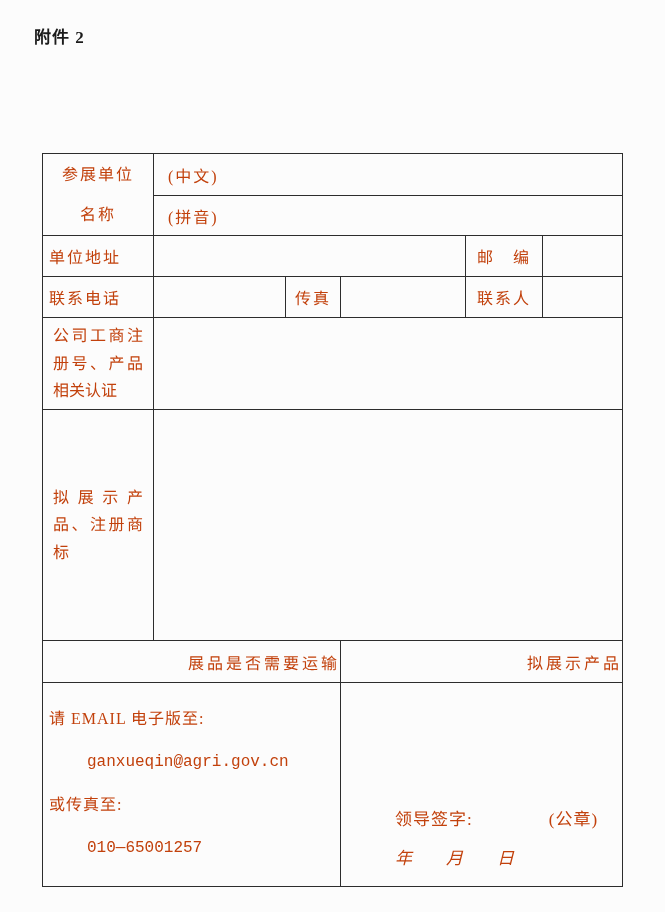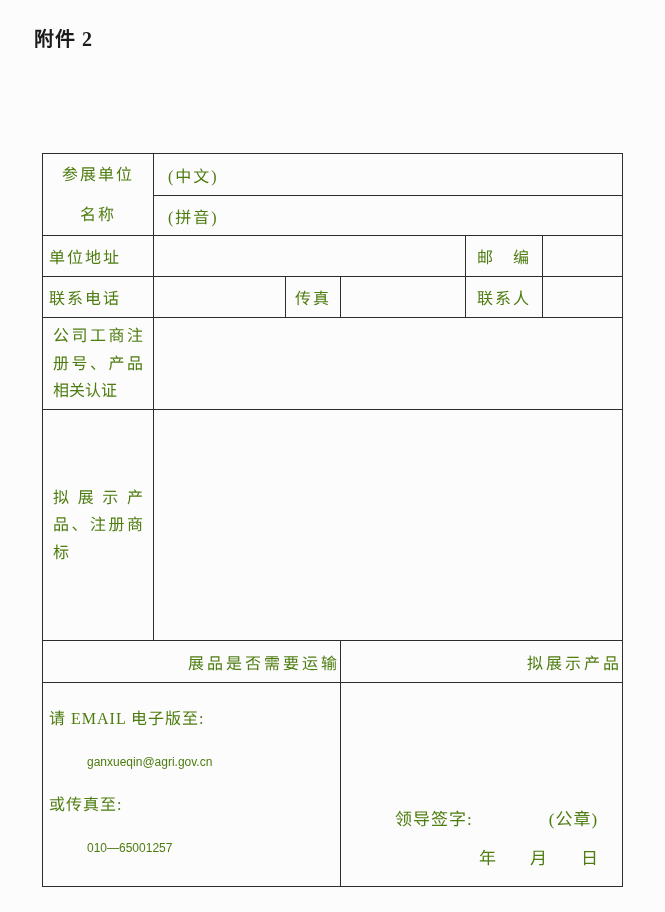--- a/index.html
+++ b/index.html
@@ -11,21 +11,21 @@
     margin: 0 auto;
     background: #fcfcfc;
     color: #1b1b1b;
     font-family: "Liberation Serif", "DejaVu Serif", serif;
     overflow: hidden;
   }
   .attachment {
     position: absolute;
     left: 34px;
     top: 23px;
-    font-size: 20px;
+    font-size: 17px;
     font-weight: 600;
     letter-spacing: 1px;
   }
   .title-block {
     position: absolute;
     top: 50px;
     left: 0;
     width: 100%;
     text-align: center;
   }
@@ -46,21 +46,21 @@
     left: 42px;
     top: 153px;
     width: 580px;
     border-collapse: collapse;
     table-layout: fixed;
   }
   td {
     border: 1.6px solid #2d2d2d;
     vertical-align: middle;
     font-size: 16px;
-    color: #4d7c0f;
+    color: #c2410c;
   }
   tr.r1 td { height: 42px; }
   tr.r2 td { height: 40px; }
   tr.r3 td { height: 41px; }
   tr.r4 td { height: 41px; }
   tr.r5 td { height: 92px; }
   tr.r6 td { height: 231px; }
   tr.r7 td { height: 42px; }
   tr.r8 td { height: 204px; }
 
@@ -80,39 +80,40 @@
   .submit-cell {
     vertical-align: top;
     padding: 25px 6px 6px 6px;
   }
   .submit-cell .prompt {
     margin-bottom: 21px;
     letter-spacing: 1px;
     line-height: 22px;
   }
   .submit-cell .value {
-    font-family: Liberation Sans, sans-serif;
-    font-size: 12px;
+    font-family: Liberation Mono, monospace;
+    font-size: 16px;
     margin-left: 38px;
     margin-bottom: 21px;
     line-height: 22px;
   }
   .signature-cell { vertical-align: bottom; padding: 0 24px 16px 54px; }
   .sign-line {
     display: flex;
     justify-content: space-between;
     font-size: 17px;
     letter-spacing: 1px;
     line-height: 22px;
   }
   .date-line {
-    text-align: right;
+    text-align: left;
     margin-top: 17px;
     font-size: 17px;
     line-height: 22px;
+    font-style: italic;
   }
 </style>
 </head>
 <body>
 
 <div class="page">
 
   <div class="attachment">附件 2</div>
 
   <div class="title-block">

